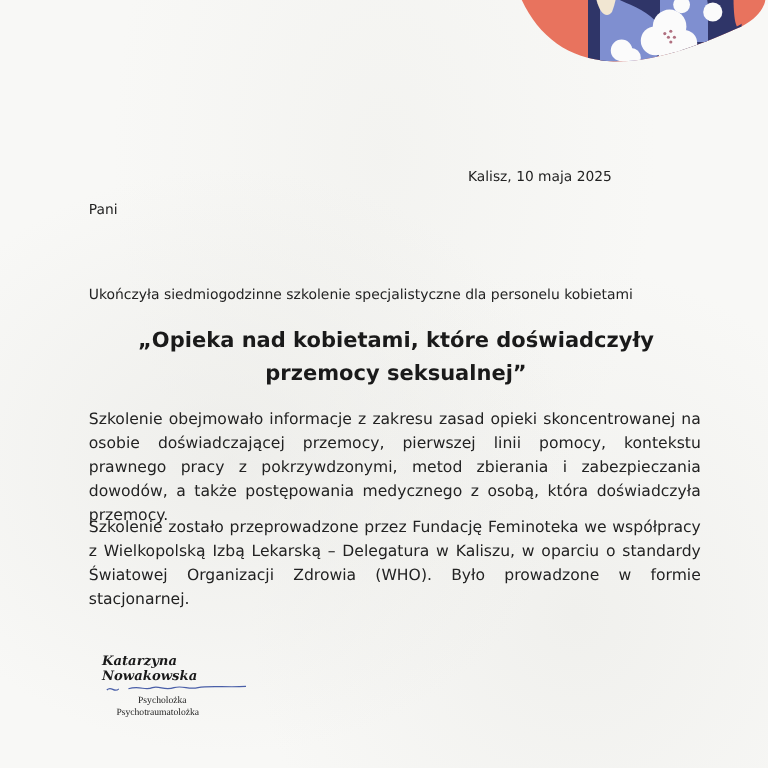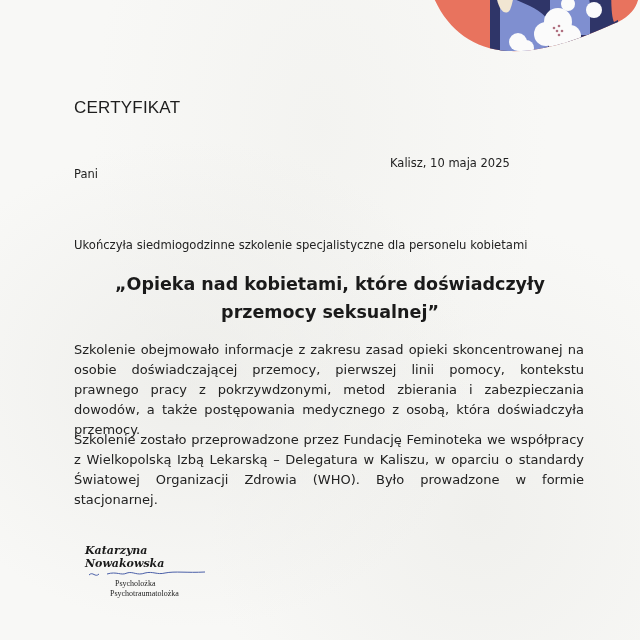--- a/index.html
+++ b/index.html
@@ -37,21 +37,21 @@
       left: 74px;
       top: 98px;
       font-family: "Liberation Sans", sans-serif;
       font-size: 17px;
       letter-spacing: 0.2px;
       color: #1e1e1e;
     }
     .place-date {
       position: absolute;
       left: 390px;
-      top: 156px;
+      top: 140px;
       font-size: 11.5px;
       color: #222;
     }
     .salutation {
       position: absolute;
       left: 74px;
       top: 167px;
       font-size: 11.5px;
       color: #222;
     }
@@ -116,21 +116,21 @@
     }
     .sig-role {
       font-family: "Liberation Serif", serif;
       font-weight: normal;
       font-size: 8px;
       color: #222;
       display: block;
       line-height: 10px;
     }
     .sig-role-1 { margin-left: 30px; }
-    .sig-role-2 { margin-left: 25px; }
+    .sig-role-2 { margin-left: 12px; }
   </style>
 </head>
 <body>
 
 <div class="page">
 
   <svg class="illustration" viewBox="0 0 220 142" xmlns="http://www.w3.org/2000/svg">
     <defs>
       <clipPath id="blob">
         <path d="M4,40 C10,100 40,138 90,141 C130,143 170,125 200,112 C212,106 218,98 220,90 L220,0 L4,0 Z"></path>
@@ -157,21 +157,20 @@
         <circle cx="136" cy="118" r="1.3"></circle>
         <circle cx="141" cy="116" r="1.3"></circle>
         <circle cx="139" cy="121" r="1.3"></circle>
         <circle cx="144" cy="121" r="1.3"></circle>
         <circle cx="141" cy="125" r="1.3"></circle>
       </g>
       <path d="M200,0 L220,0 L220,90 C215,98 205,108 196,112 C190,100 195,40 200,0 Z" fill="#e8735e"></path>
     </g>
   </svg>
 
-  <div class="cert-title">CERTYFIKAT</div>
 
   <div class="place-date">Kalisz, 10 maja 2025</div>
 
   <div class="salutation">Pani</div>
 
 
   <div class="completion-line">Ukończyła siedmiogodzinne szkolenie specjalistyczne dla personelu kobietami</div>
 
   <div class="course-title">„Opieka nad kobietami, które doświadczyły przemocy seksualnej”</div>
 

